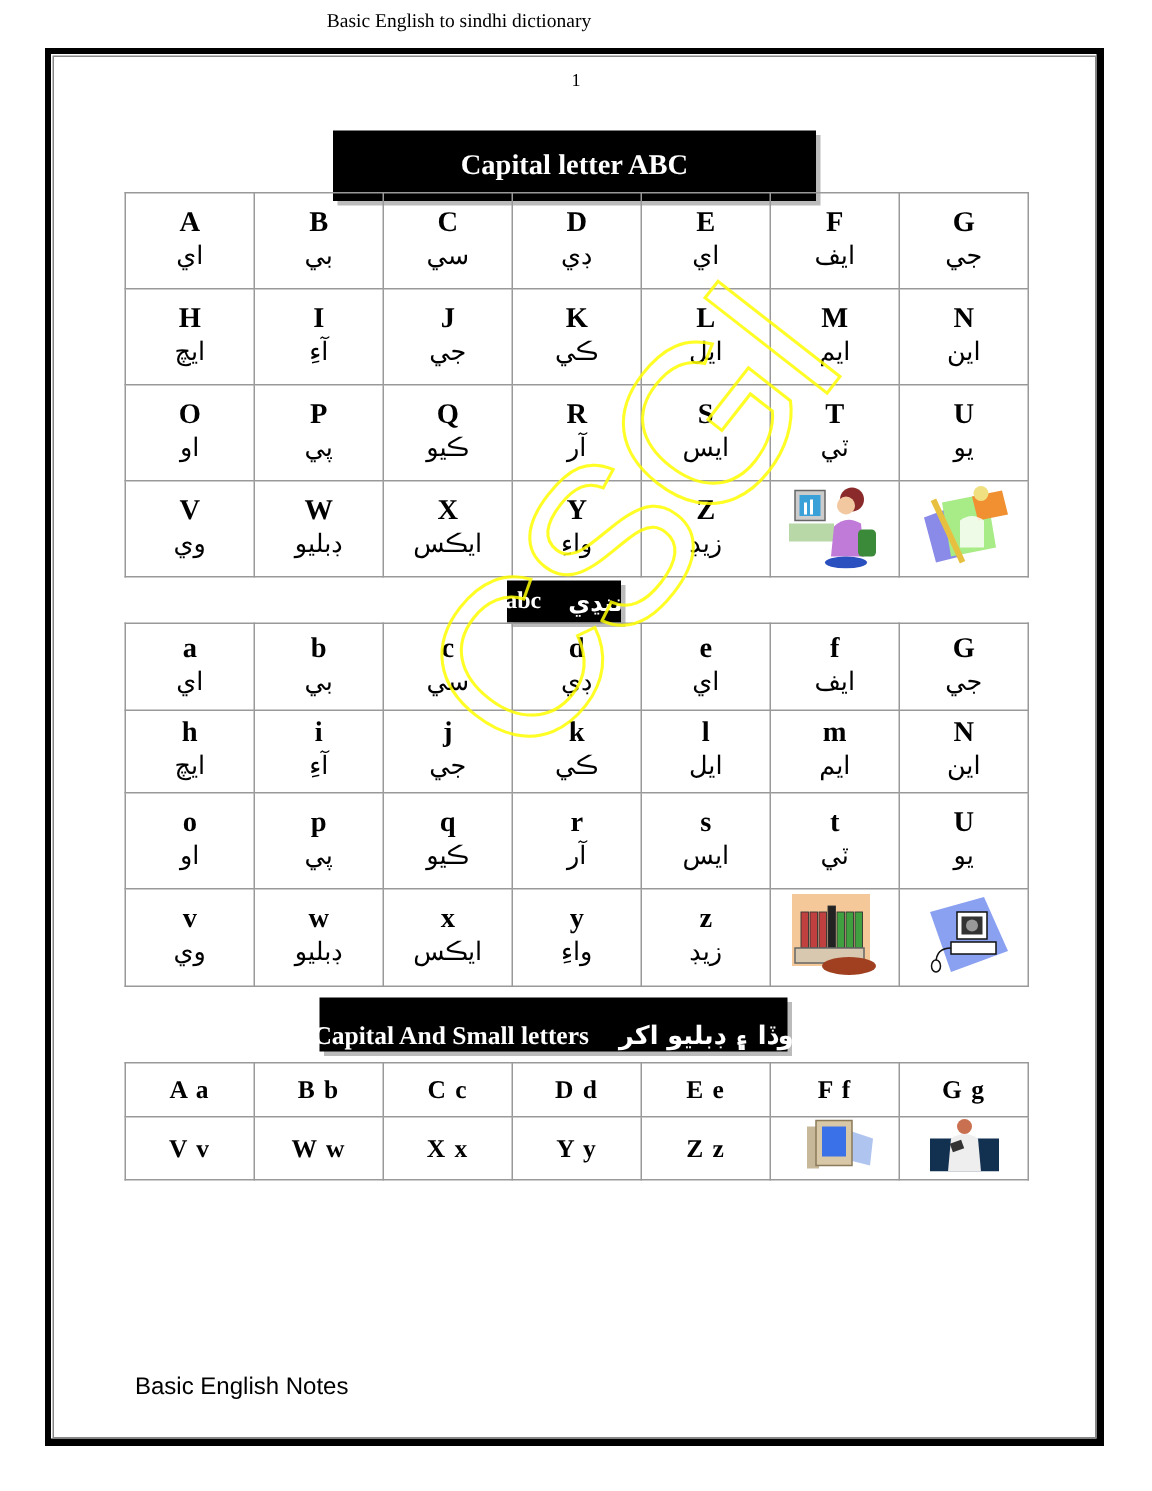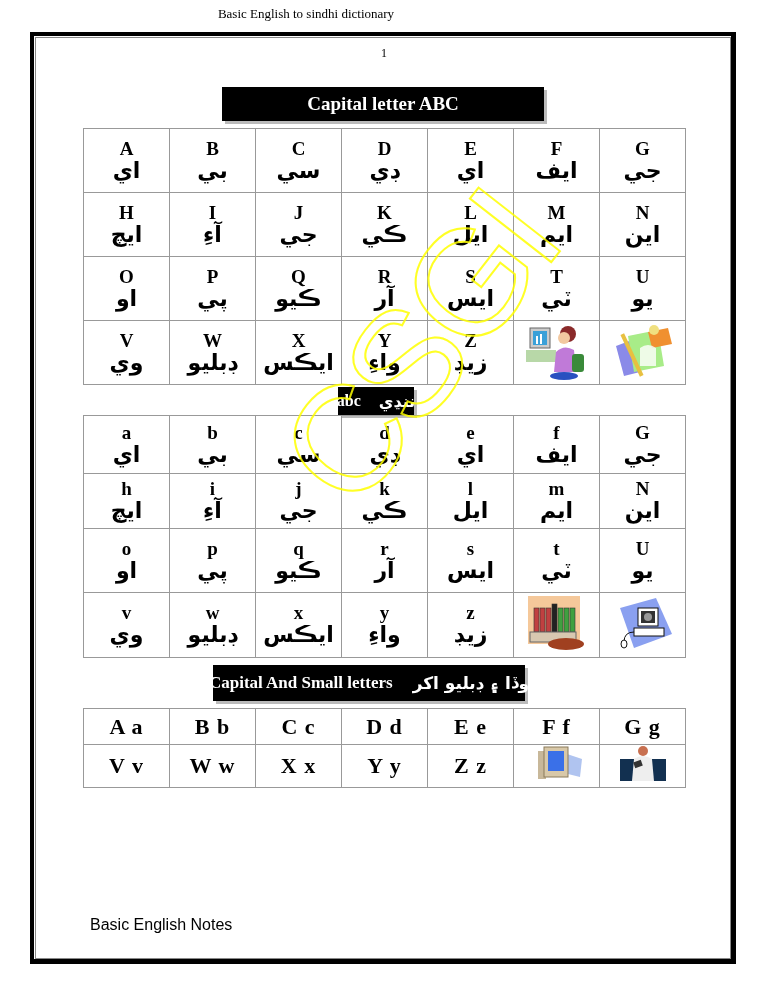--- a/index.html
+++ b/index.html
@@ -14,39 +14,39 @@
          border:1px solid #888; box-sizing:border-box; }
   .page-number { position:absolute; top:46px; left:0; width:768px; text-align:center; font-size:12px; }
   .footer-note { position:absolute; left:90px; top:916px; font-size:16px;
          font-family:"Liberation Sans","DejaVu Sans",sans-serif; }
 
   .banner { position:absolute; background:#000; color:#fff; font-weight:bold;
          box-shadow:3px 3px 0 #bbb; display:flex; align-items:center; justify-content:center;
          white-space:nowrap; }
   .banner .en { font-family:"Liberation Serif",serif; }
   .banner .sd { font-family:"DejaVu Sans",sans-serif; direction:rtl; }
-  .banner1 { left:222px; top:87px; width:322px; height:34px; font-size:19px; gap:12px; }
+  .banner1 { left:222px; top:87px; width:322px; height:47px; font-size:19px; gap:12px; }
   .banner2 { left:338px; top:387px; width:76px; height:28px; font-size:16px; gap:18px; }
-  .banner3 { left:213px; top:665px; width:312px; height:36px; font-size:17px; gap:20px; }
+  .banner3 { left:213px; top:665px; width:312px; height:36px; font-size:17px; gap:20px;align-items:flex-end; }
 
   table.grid { position:absolute; left:83px; border-collapse:collapse; table-layout:fixed; }
   table.grid td { border:1px solid #999; text-align:center; vertical-align:middle; padding:0;
          width:85px; }
   .t1 { top:128px; }
   .t1 td { height:63px; }
   .t2 { top:415px; }
   .t2 td { height:57px; }
   .t2 tr:nth-child(2) td { height:54px; }
   .t2 tr:nth-child(3) td { height:63px; }
   .t2 tr:nth-child(4) td { height:64px; }
   .t3 { top:708px; }
-  .t3 td { height:35px; font-weight:bold; font-size:22px; letter-spacing:1px; }
+  .t3 td { height:35px; font-weight:bold; font-size:17px; letter-spacing:1px; }
 
   .cell-en { display:block; font-weight:bold; font-size:19px; line-height:20px; }
-  .cell-sd { display:block; font-weight:bold; font-size:22px; line-height:24px;
+  .cell-sd { display:block; font-weight:normal; font-size:17px; line-height:24px;
          font-family:"DejaVu Sans",sans-serif; direction:rtl; }
   .watermark { position:absolute; left:245px; top:430px; font-family:"Liberation Sans",sans-serif;
          font-size:150px; color:#ffff33; opacity:0.85; transform:rotate(-52deg);
          transform-origin:left top; letter-spacing:-6px; pointer-events:none; font-weight:normal;
          -webkit-text-stroke:2px #ffff00; color:transparent; }
 </style>
 </head>
 <body>
 
 <div class="header-title">Basic English to sindhi dictionary</div>

